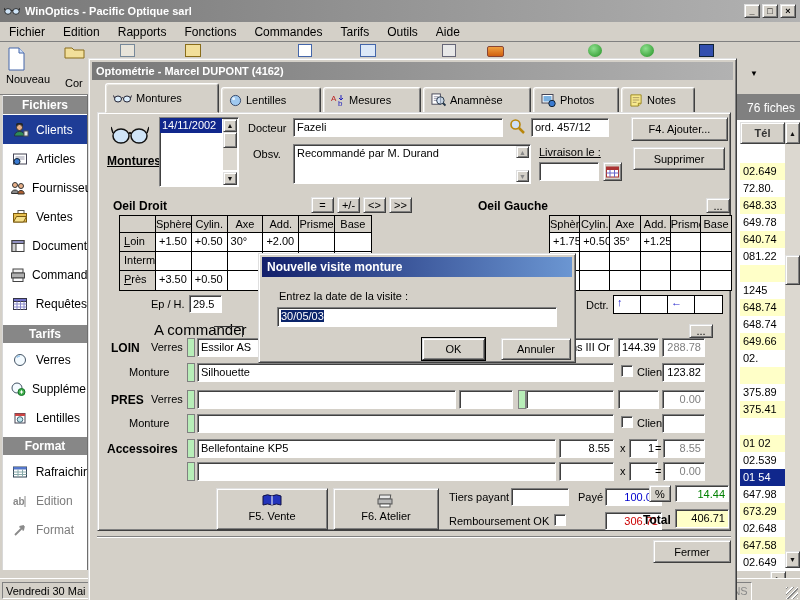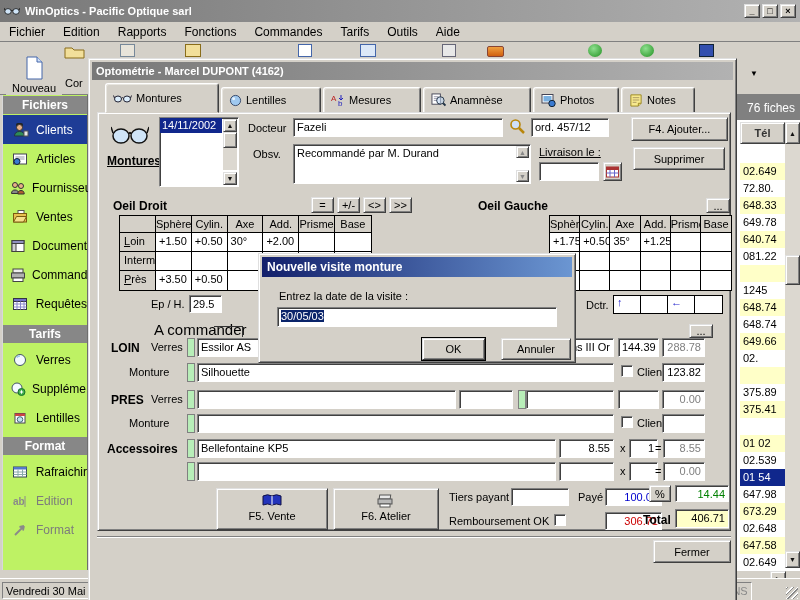--- a/index.html
+++ b/index.html
@@ -13,21 +13,21 @@
   .flat{background:#d4d0c8;}
   .groove{border-top:1px solid #808080;border-bottom:1px solid #fff;height:0;}
   
   .tb-main{background:linear-gradient(90deg,#787878,#b2b2b2);color:#fff;font-weight:bold;display:flex;align-items:center;padding-left:4px;}
   .tb-blue{background:linear-gradient(90deg,#13206b,#6b96d2);color:#fff;font-weight:bold;display:flex;align-items:center;padding-left:5px;}
   .capbtn{width:16px;height:14px;margin-left:2px;font-size:9px;font-weight:bold;color:#000;display:flex;align-items:center;justify-content:center;}
   
   .menubar{display:flex;align-items:center;background:#d4d0c8;border-bottom:1px solid #808080;}
   .mi{padding:3px 9px;font-size:12px;}
   
-  .side{background:#bef264;border-left:1px solid #d8d8d8;border-right:1px solid #6e6e6e;padding-left:12px;}
+  .side{background:#ffffff;border-left:1px solid #d8d8d8;border-right:1px solid #6e6e6e;padding-left:12px;}
   .shead{height:18px;background:#878787;color:#fff;font-weight:bold;font-size:12px;display:flex;align-items:center;justify-content:center;}
   .sitem{height:29px;display:flex;align-items:center;font-size:12px;}
   .sitem .ic{width:20px;margin:0 6px 0 7px;display:flex;justify-content:center;}
   .ssel{background:#1e3c96;color:#fff;}
   .sgray{color:#7c7c7c;}
   
   .fr{height:17px;line-height:16px;font-size:11px;padding-left:3px;overflow:hidden;white-space:nowrap;}
   .y{background:#ffffc8;} .w{background:#fff;} .sel{background:#10278c;color:#fff;}
   .sb{display:flex;align-items:center;justify-content:center;font-size:7px;color:#111;}
   
@@ -77,21 +77,21 @@
       <span class="mi">Edition</span>
       <span class="mi">Rapports</span>
       <span class="mi">Fonctions</span>
       <span class="mi">Commandes</span>
       <span class="mi">Tarifs</span>
       <span class="mi">Outils</span>
       <span class="mi">Aide</span>
     </div>
 
   <div class="abs" style="left:0;top:42px;width:800px;height:53px;background:#d4d0c8;border-bottom:1px solid #808080;">
-    <div class="abs flat" style="left:6px;top:12px;width:56px;height:47px;text-align:center;">
+    <div class="abs flat" style="left:6px;top:3px;width:56px;height:47px;text-align:left;">
       <svg width="20" height="24" viewBox="0 0 20 24" style="margin-top:2px;">
           <path d="M3 1 h10 l5 5 v17 h-15 z" fill="#fff" stroke="#46a"></path>
           <path d="M13 1 l0 5 5 0" fill="#cfe0f8" stroke="#46a"></path>
         </svg>
       <div>Nouveau</div>
     </div>
     <div class="abs" style="left:64px;top:3px;width:26px;height:47px;">
       <svg width="22" height="14" viewBox="0 0 22 14">
           <path d="M1 3 h7 l2 2 h10 v8 h-19 z" fill="#f2df9a" stroke="#8a6d1a"></path>
         </svg>

